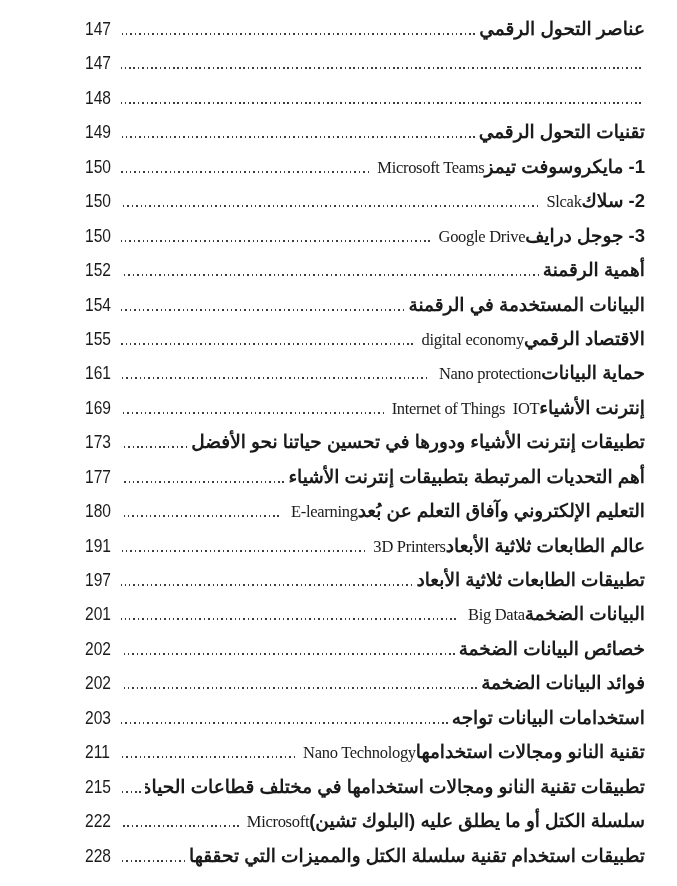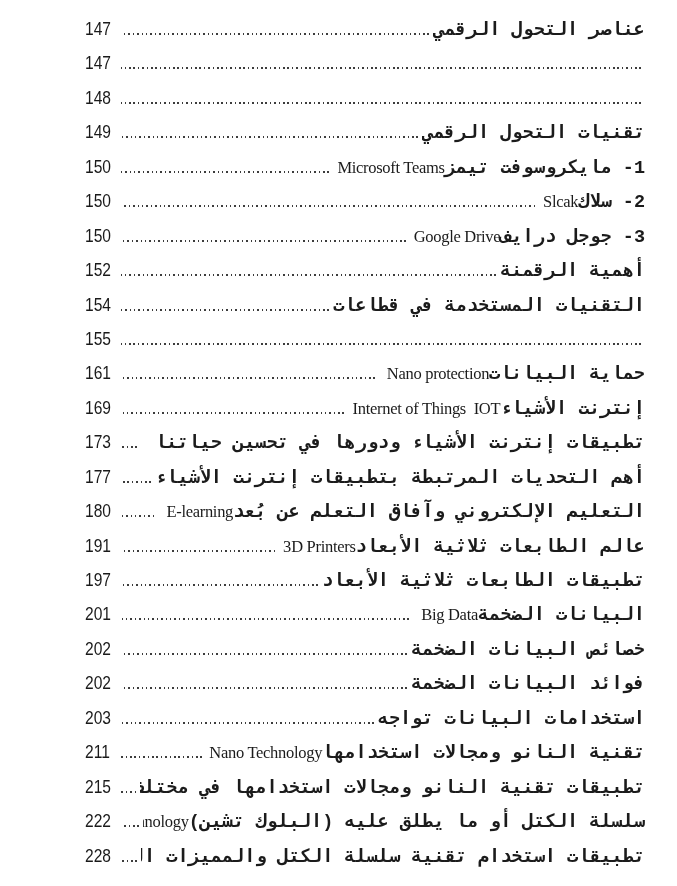--- a/index.html
+++ b/index.html
@@ -26,21 +26,21 @@
     height: 34.45px;
     line-height: 34.45px;
     color: #1b1b1b;
   }
   .toc-title {
     flex: 0 1 auto;
     white-space: nowrap;
     overflow: hidden;
   }
   .t-ar {
-    font-family: Liberation Mono, monospace;
+    font-family: Liberation Sans, sans-serif;
     font-weight: 700;
     font-size: 18.5px;
     color: #1b1b1b;
   }
   .t-en {
     direction: ltr;
     unicode-bidi: isolate;
     white-space: pre;
     font-family: Liberation Serif, serif;
     font-weight: 400;
@@ -117,26 +117,27 @@
     <span class="page-num">150</span>
   </div>
 
   <div class="toc-row">
     <span class="toc-title"><span class="t-ar">أهمية الرقمنة</span><span class="t-en"></span></span>
     <span class="leader"></span>
     <span class="page-num">152</span>
   </div>
 
   <div class="toc-row">
-    <span class="toc-title"><span class="t-ar">التقنيات المستخدمة في قطاعات</span><span class="t-en"></span></span>
+    <span class="toc-title"><span class="t-ar">البيانات المستخدمة في الرقمنة</span><span class="t-en"></span></span>
     <span class="leader"></span>
     <span class="page-num">154</span>
   </div>
 
   <div class="toc-row">
+    <span class="toc-title"><span class="t-ar">الاقتصاد الرقمي</span><span class="t-en"> digital economy</span></span>
     <span class="leader"></span>
     <span class="page-num">155</span>
   </div>
 
   <div class="toc-row">
     <span class="toc-title"><span class="t-ar">حماية البيانات</span><span class="t-en">  Nano protection</span></span>
     <span class="leader"></span>
     <span class="page-num">161</span>
   </div>
 
@@ -206,21 +207,21 @@
     <span class="page-num">211</span>
   </div>
 
   <div class="toc-row">
     <span class="toc-title"><span class="t-ar">تطبيقات تقنية النانو ومجالات استخدامها في مختلف قطاعات الحياة</span><span class="t-en"></span></span>
     <span class="leader"></span>
     <span class="page-num">215</span>
   </div>
 
   <div class="toc-row">
-    <span class="toc-title"><span class="t-ar">سلسلة الكتل أو ما يطلق عليه (البلوك تشين)</span><span class="t-en">Technology </span></span>
+    <span class="toc-title"><span class="t-ar">سلسلة الكتل أو ما يطلق عليه (البلوك تشين)</span><span class="t-en">Microsoft </span></span>
     <span class="leader"></span>
     <span class="page-num">222</span>
   </div>
 
   <div class="toc-row">
     <span class="toc-title"><span class="t-ar">تطبيقات استخدام تقنية سلسلة الكتل والمميزات التي تحققها</span><span class="t-en"></span></span>
     <span class="leader"></span>
     <span class="page-num">228</span>
   </div>
 </div>

